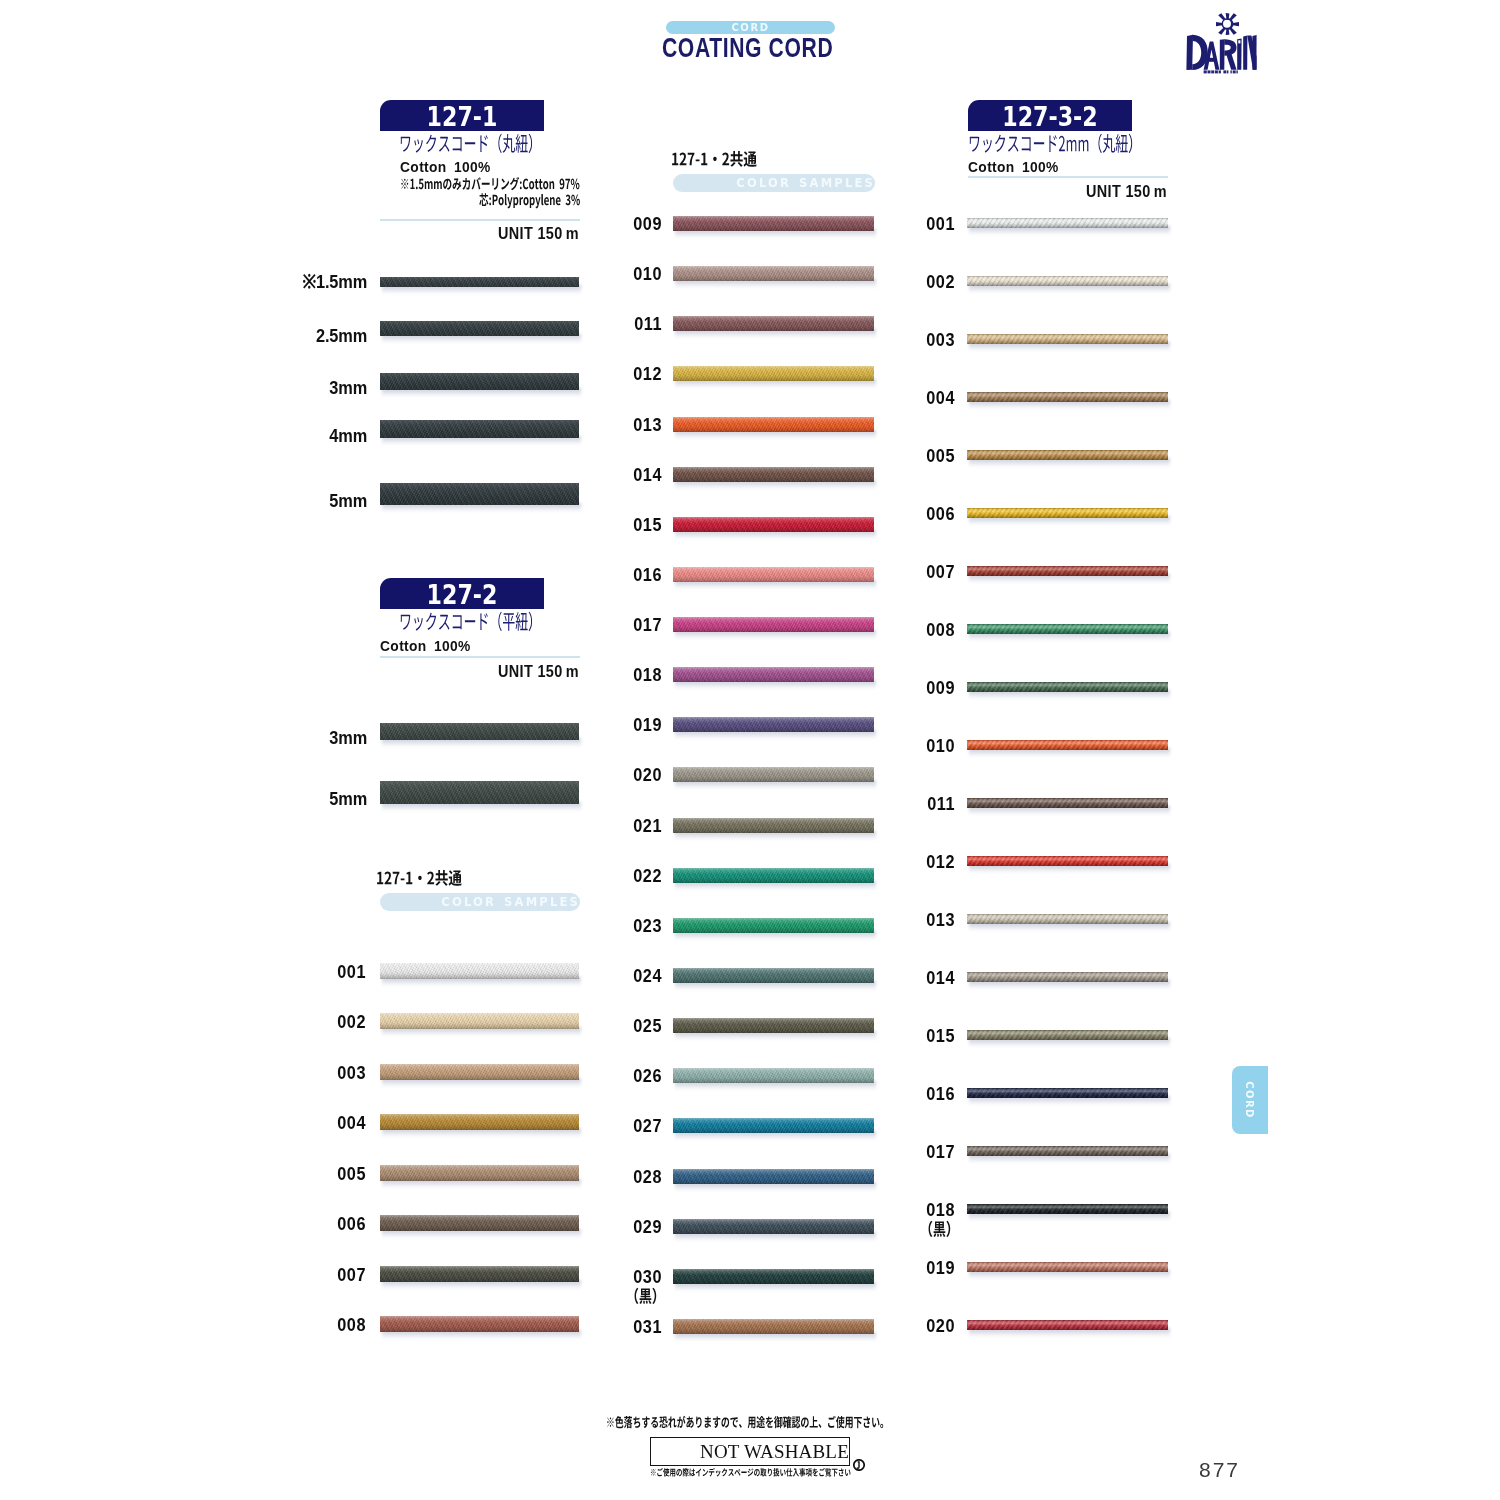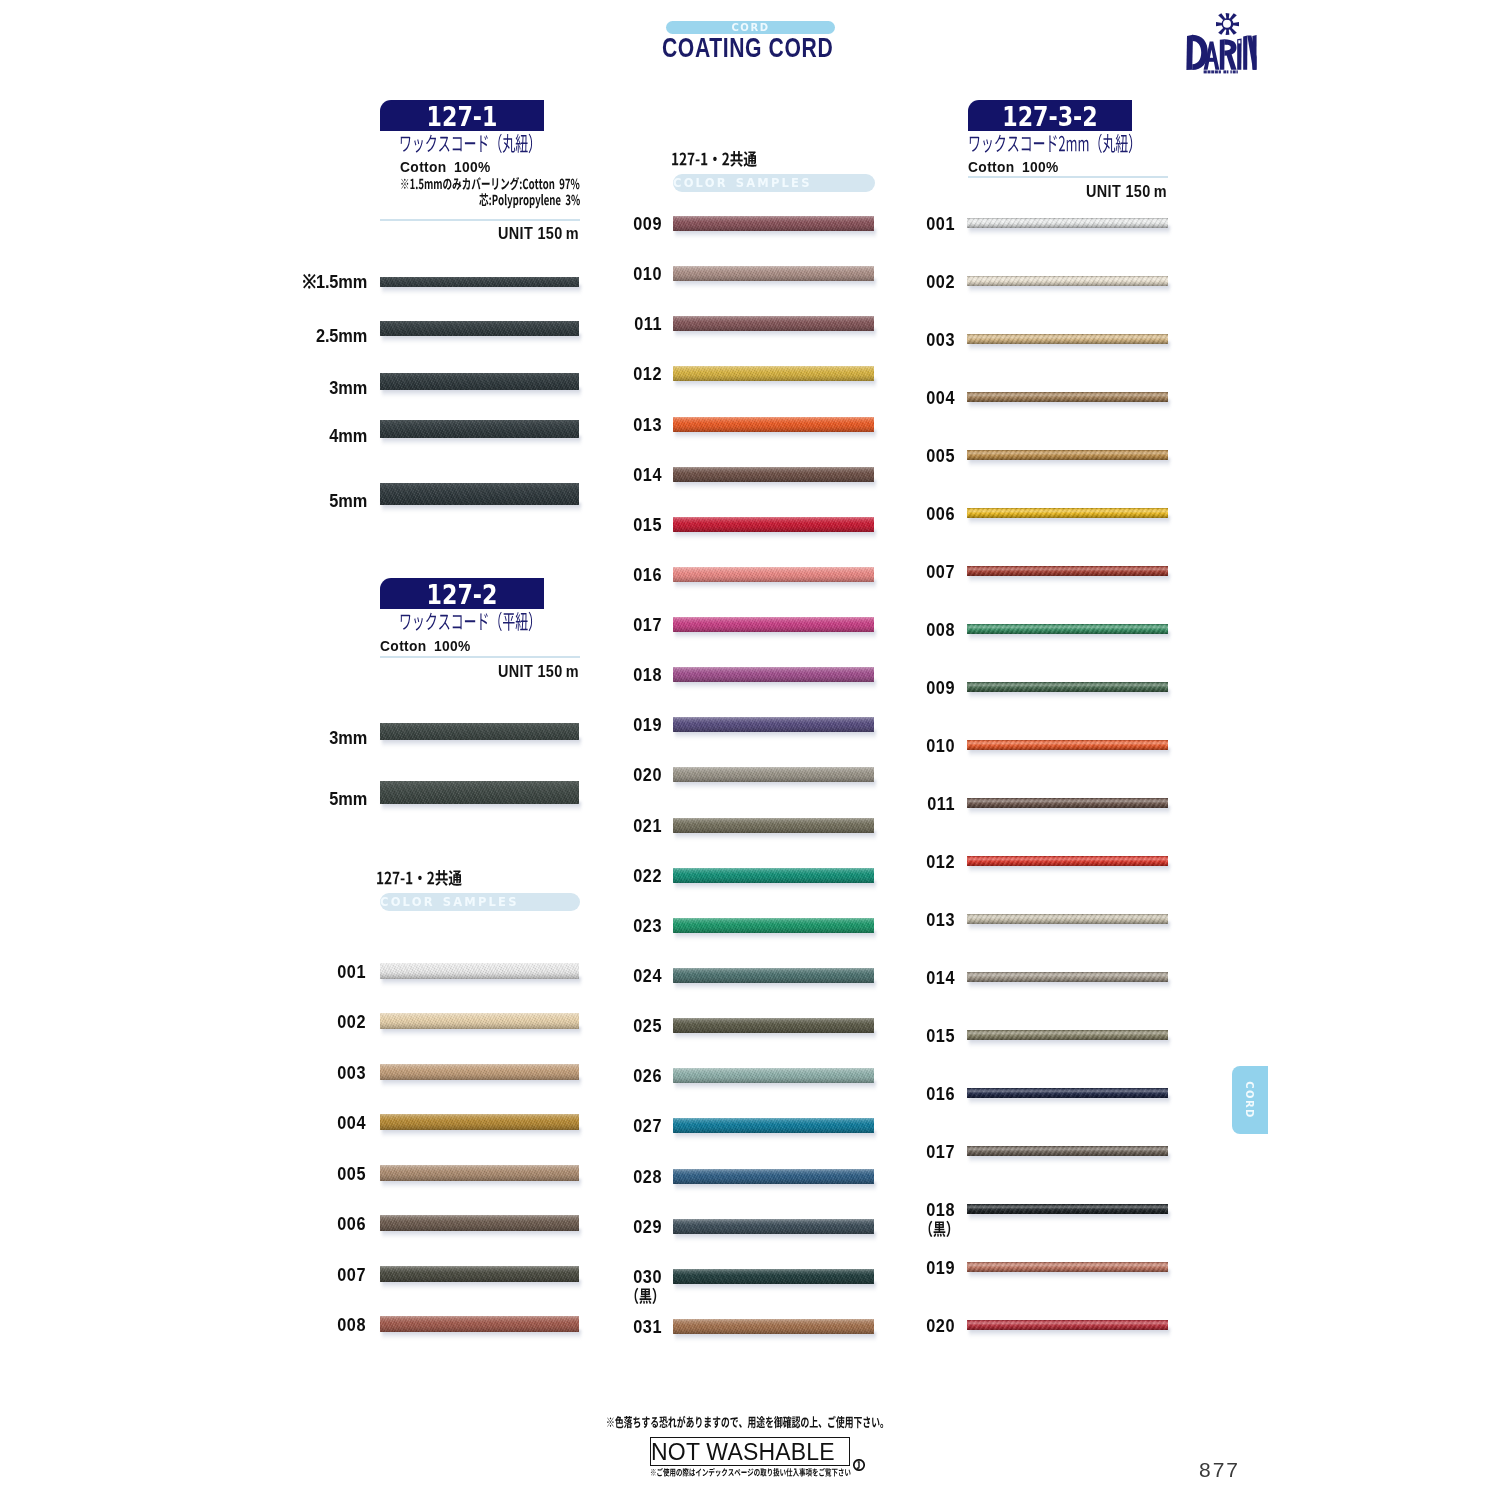--- a/index.html
+++ b/index.html
@@ -15,33 +15,33 @@
   .badge{position:absolute;height:31px;background:#131368;border-top-left-radius:11px;}
   .badge .t{display:block;text-align:center;color:#fff;font-size:27px;font-weight:bold;line-height:33px;font-family:"DejaVu Sans",sans-serif;transform:scaleX(0.82);}
   .spec{position:absolute;color:#121212;font-size:15px;font-weight:bold;letter-spacing:0.4px;white-space:nowrap;font-family:"Liberation Sans",sans-serif;transform:scaleX(0.92);transform-origin:left center;}
   .rule{position:absolute;height:2px;background:#cfe2ed;}
   .unit{position:absolute;color:#121212;font-size:16.5px;font-weight:bold;white-space:nowrap;letter-spacing:0.4px;font-family:"Liberation Sans",sans-serif;transform:scaleX(0.875);transform-origin:right center;}
   .sizelbl{position:absolute;color:#111;font-size:19px;font-weight:bold;text-align:right;white-space:nowrap;font-family:"Liberation Sans",sans-serif;letter-spacing:-0.2px;transform:scaleX(0.86);transform-origin:right center;}
   .numlbl{position:absolute;color:#0d0d0d;font-size:18.5px;font-weight:bold;text-align:right;white-space:nowrap;font-family:"Liberation Sans",sans-serif;letter-spacing:0.6px;transform:scaleX(0.88);transform-origin:right center;}
 
   
   .cs-pill{position:absolute;height:18px;background:#d5e6f0;border-radius:9px;}
-  .cs-pill .t{display:block;text-align:left;color:#f2fafe;font-size:11.5px;font-weight:bold;letter-spacing:2.2px;line-height:18px;font-family:"DejaVu Sans",sans-serif;}
+  .cs-pill .t{display:block;text-align:right;color:#f2fafe;font-size:11.5px;font-weight:bold;letter-spacing:2.2px;line-height:18px;font-family:"DejaVu Sans",sans-serif;}
 
   
   .cordwrap{position:absolute;}
   .jptext{position:absolute;display:block;overflow:visible;}
   .cord{position:absolute;left:0;top:0;width:100%;height:100%;}
   .cordshadow{position:absolute;left:2px;width:100%;height:9px;
      background:linear-gradient(to bottom, rgba(150,160,185,0.55), rgba(170,180,205,0.0));
      filter:blur(1.6px);}
 
   
   #not-washable-box{position:absolute;border:1.6px solid #141414;box-sizing:border-box;}
-  #not-washable-box .t{display:block;font-size:23px;letter-spacing:0.2px;color:#111;text-align:left;font-family:Liberation Sans, sans-serif;line-height:28px;}
+  #not-washable-box .t{display:block;font-size:19px;letter-spacing:0.2px;color:#111;text-align:right;font-family:Liberation Serif, serif;line-height:28px;}
   #jis-mark{position:absolute;}
   #pageno{position:absolute;color:#3a3a3a;font-size:21px;letter-spacing:2px;font-family:"Liberation Sans",sans-serif;}
   #side-tab{position:absolute;left:1232px;top:1066px;width:36px;height:68px;background:#92d2ec;border-top-left-radius:8px;border-bottom-left-radius:8px;}
 </style>
 </head>
 <body>
 
 <div id="cord-pill">
     <span class="t">CORD</span>
   </div>

